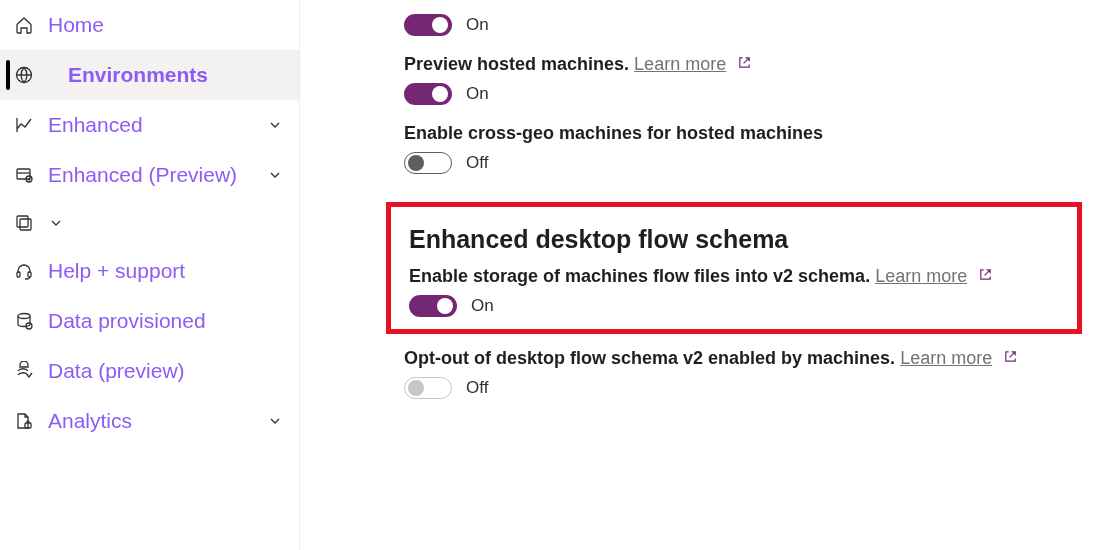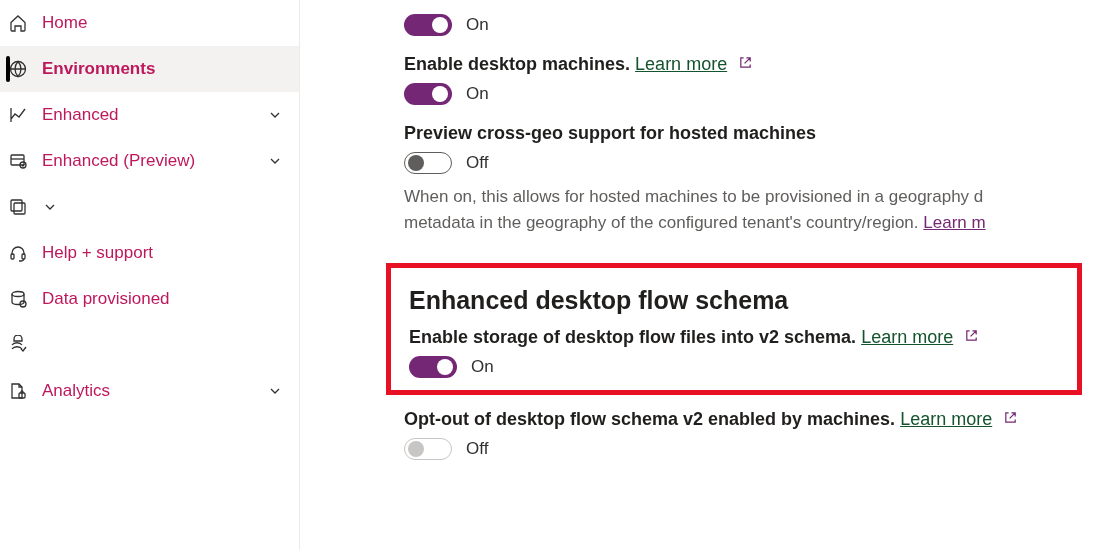--- a/index.html
+++ b/index.html
@@ -23,29 +23,30 @@
   .sidebar {
     width: 300px;
     border-right: 1px solid #edebe9;
     display: flex;
     flex-direction: column;
     padding-top: 0;
   }
   .sidebar-item {
     display: flex;
     align-items: center;
-    padding: 13px 16px 13px 8px;
+    padding: 13px 16px 13px 14px;
     cursor: pointer;
-    font-size: 17px;
-    color: #be185d;
+    font-size: 21px;
+    color: #8b5cf6;
     position: relative;
   }
   .sidebar-item.active {
     background: #f3f2f1;
     font-weight: 600;
+    gap: 20px;
   }
   .sidebar-item.active::before {
     content: "";
     position: absolute;
     left: 6px;
     top: 10px;
     bottom: 10px;
     width: 4px;
     background: #000000;
     border-radius: 2px;
@@ -83,21 +84,21 @@
     margin-bottom: 18px;
   }
   .setting-title {
     font-size: 18px;
     font-weight: 600;
     color: #201f1e;
     margin: 0 0 8px 0;
   }
   .setting-title .learn-more,
   .setting-label .learn-more {
-    color: #14532d;
+    color: #737373;
     text-decoration: underline;
     font-weight: 400;
     cursor: pointer;
   }
   .ext-icon {
     display: inline-flex;
     align-items: center;
     margin-left: 6px;
     color: #742774;
   }
@@ -270,20 +271,21 @@
       <span class="label">Data provisioned</span>
     </div>
     <div class="sidebar-item">
       <span class="icon">
         <svg viewBox="0 0 20 20" fill="none" stroke="#323130" stroke-width="1.3">
             <path d="M6 4a4 4 0 0 1 8 0v2H6V4Z"></path>
             <path d="M4 10c2-3 8-3 10 0M4 14c2-3 8-3 10 0"></path>
             <path d="m13 14 2 2 3-4"></path>
           </svg>
       </span>
+      <span class="label">Data (preview)</span>
     </div>
     <div class="sidebar-item">
       <span class="icon">
         <svg viewBox="0 0 20 20" fill="none" stroke="#323130" stroke-width="1.3">
             <path d="M4 3h7l3 3v11H4V3Z"></path>
             <path d="M11 3v3h3"></path>
             <rect x="11" y="12" width="6" height="5" rx="1"></rect>
             <path d="M13 12v-1a1 1 0 0 1 2 0v1"></path>
           </svg>
       </span>
@@ -302,56 +304,52 @@
       <div class="toggle-row">
         <div class="toggle on">
             <div class="knob"></div>
           </div>
         <span class="toggle-label">On</span>
       </div>
     </div>
 
     <div class="setting-block">
       <div class="setting-title">
-        <span>Enable desktop machines.</span>
+        <span>Preview hosted machines.</span>
         <a class="learn-more">Learn more</a>
         <span class="ext-icon">
           <svg viewBox="0 0 16 16" fill="none" stroke="#742774" stroke-width="1.3">
               <path d="M6 3H3v10h10v-3M9 3h4v4M13 3l-6 6"></path>
             </svg>
         </span>
       </div>
       <div class="toggle-row">
         <div class="toggle on">
             <div class="knob"></div>
           </div>
         <span class="toggle-label">On</span>
       </div>
     </div>
 
     <div class="setting-block">
       <div class="setting-title">
-        <span>Preview cross-geo support for hosted machines</span>
+        <span>Enable cross-geo machines for hosted machines</span>
       </div>
       <div class="toggle-row">
         <div class="toggle off">
             <div class="knob"></div>
           </div>
         <span class="toggle-label">Off</span>
-      </div>
-      <div class="description">
-        <span>When on, this allows for hosted machines to be provisioned in a geography d</span><br>
-        <span>metadata in the geography of the configured tenant's country/region. </span><a class="learn-more">Learn m</a>
       </div>
     </div>
 
     <div class="highlight-box">
       <h2 class="section-heading">Enhanced desktop flow schema</h2>
       <div class="setting-label">
-        <span>Enable storage of desktop flow files into v2 schema.</span>
+        <span>Enable storage of machines flow files into v2 schema.</span>
         <a class="learn-more">Learn more</a>
         <span class="ext-icon">
           <svg viewBox="0 0 16 16" fill="none" stroke="#742774" stroke-width="1.3">
               <path d="M6 3H3v10h10v-3M9 3h4v4M13 3l-6 6"></path>
             </svg>
         </span>
       </div>
       <div class="toggle-row">
         <div class="toggle on">
             <div class="knob"></div>

